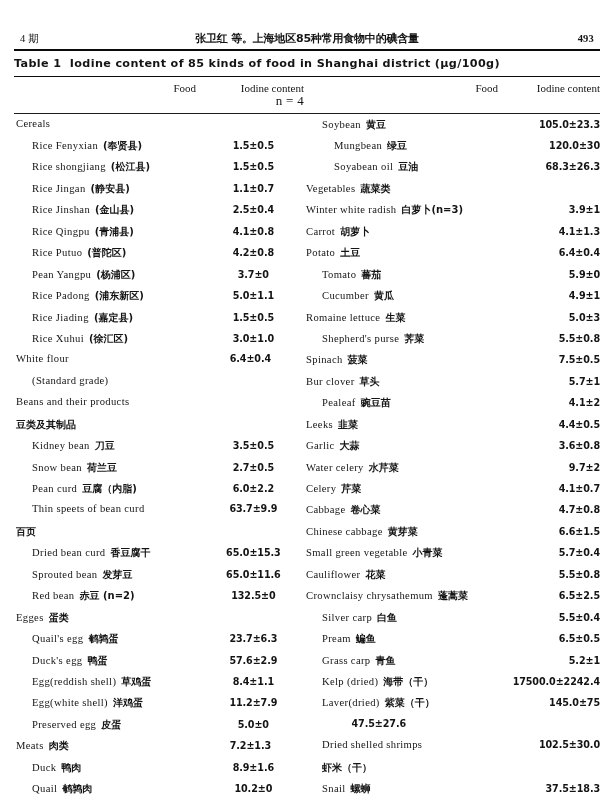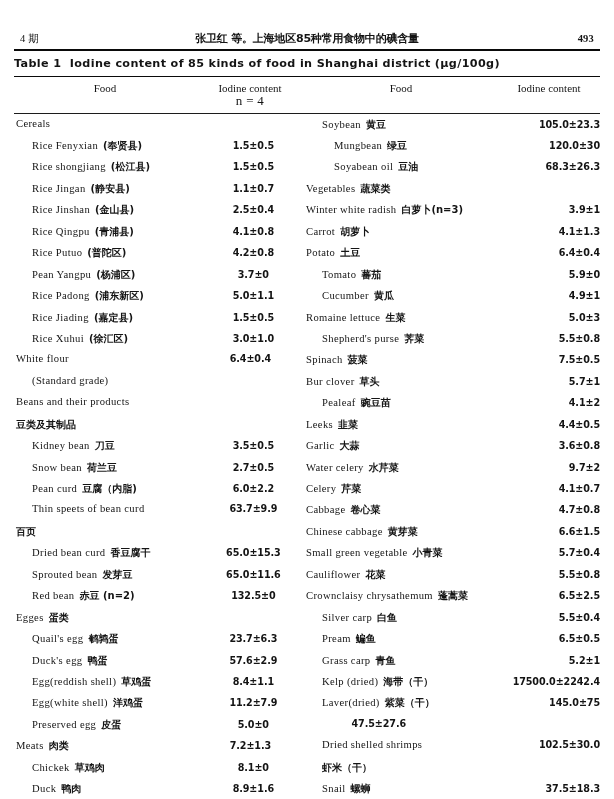--- a/index.html
+++ b/index.html
@@ -73,21 +73,21 @@
   }
   .caption .tnum { font-weight: 700; }
 
   
   .thead {
     display: flex;
     padding: 5px 0 4px 0;
     font-size: 11px;
   }
   .th {
-    text-align: center;
+    text-align: right;
     line-height: 1.15;
   }
   .th-sub {
     display: block;
     font-size: 13px;
     letter-spacing: 0.3px;
     margin-top: -1px;
   }
   .c-food1  { width: 182px; }
   .c-val1   { width: 108px; }
@@ -293,24 +293,20 @@
         </div>
         <div class="row lvl1">
           <div class="name"><span class="en">Preserved egg</span><span class="cn">皮蛋</span></div>
           <div class="val">5.0±0</div>
         </div>
         <div class="row lvl0">
           <div class="name"><span class="en">Meats</span><span class="cn">肉类</span></div>
           <div class="val">7.2±1.3</div>
         </div>
         <div class="row lvl1">
-          <div class="name"><span class="en">Chickek</span><span class="cn">草鸡肉</span></div>
-          <div class="val">8.1±0</div>
-        </div>
-        <div class="row lvl1">
           <div class="name"><span class="en">Duck</span><span class="cn">鸭肉</span></div>
           <div class="val">8.9±1.6</div>
         </div>
         <div class="row lvl1">
           <div class="name"><span class="en">Quail</span><span class="cn">鹌鹑肉</span></div>
           <div class="val">10.2±0</div>
         </div>
         <div class="row lvl1">
           <div class="name"><span class="en">Beef</span><span class="cn">牛肉</span></div>
           <div class="val">6.0±2</div>

